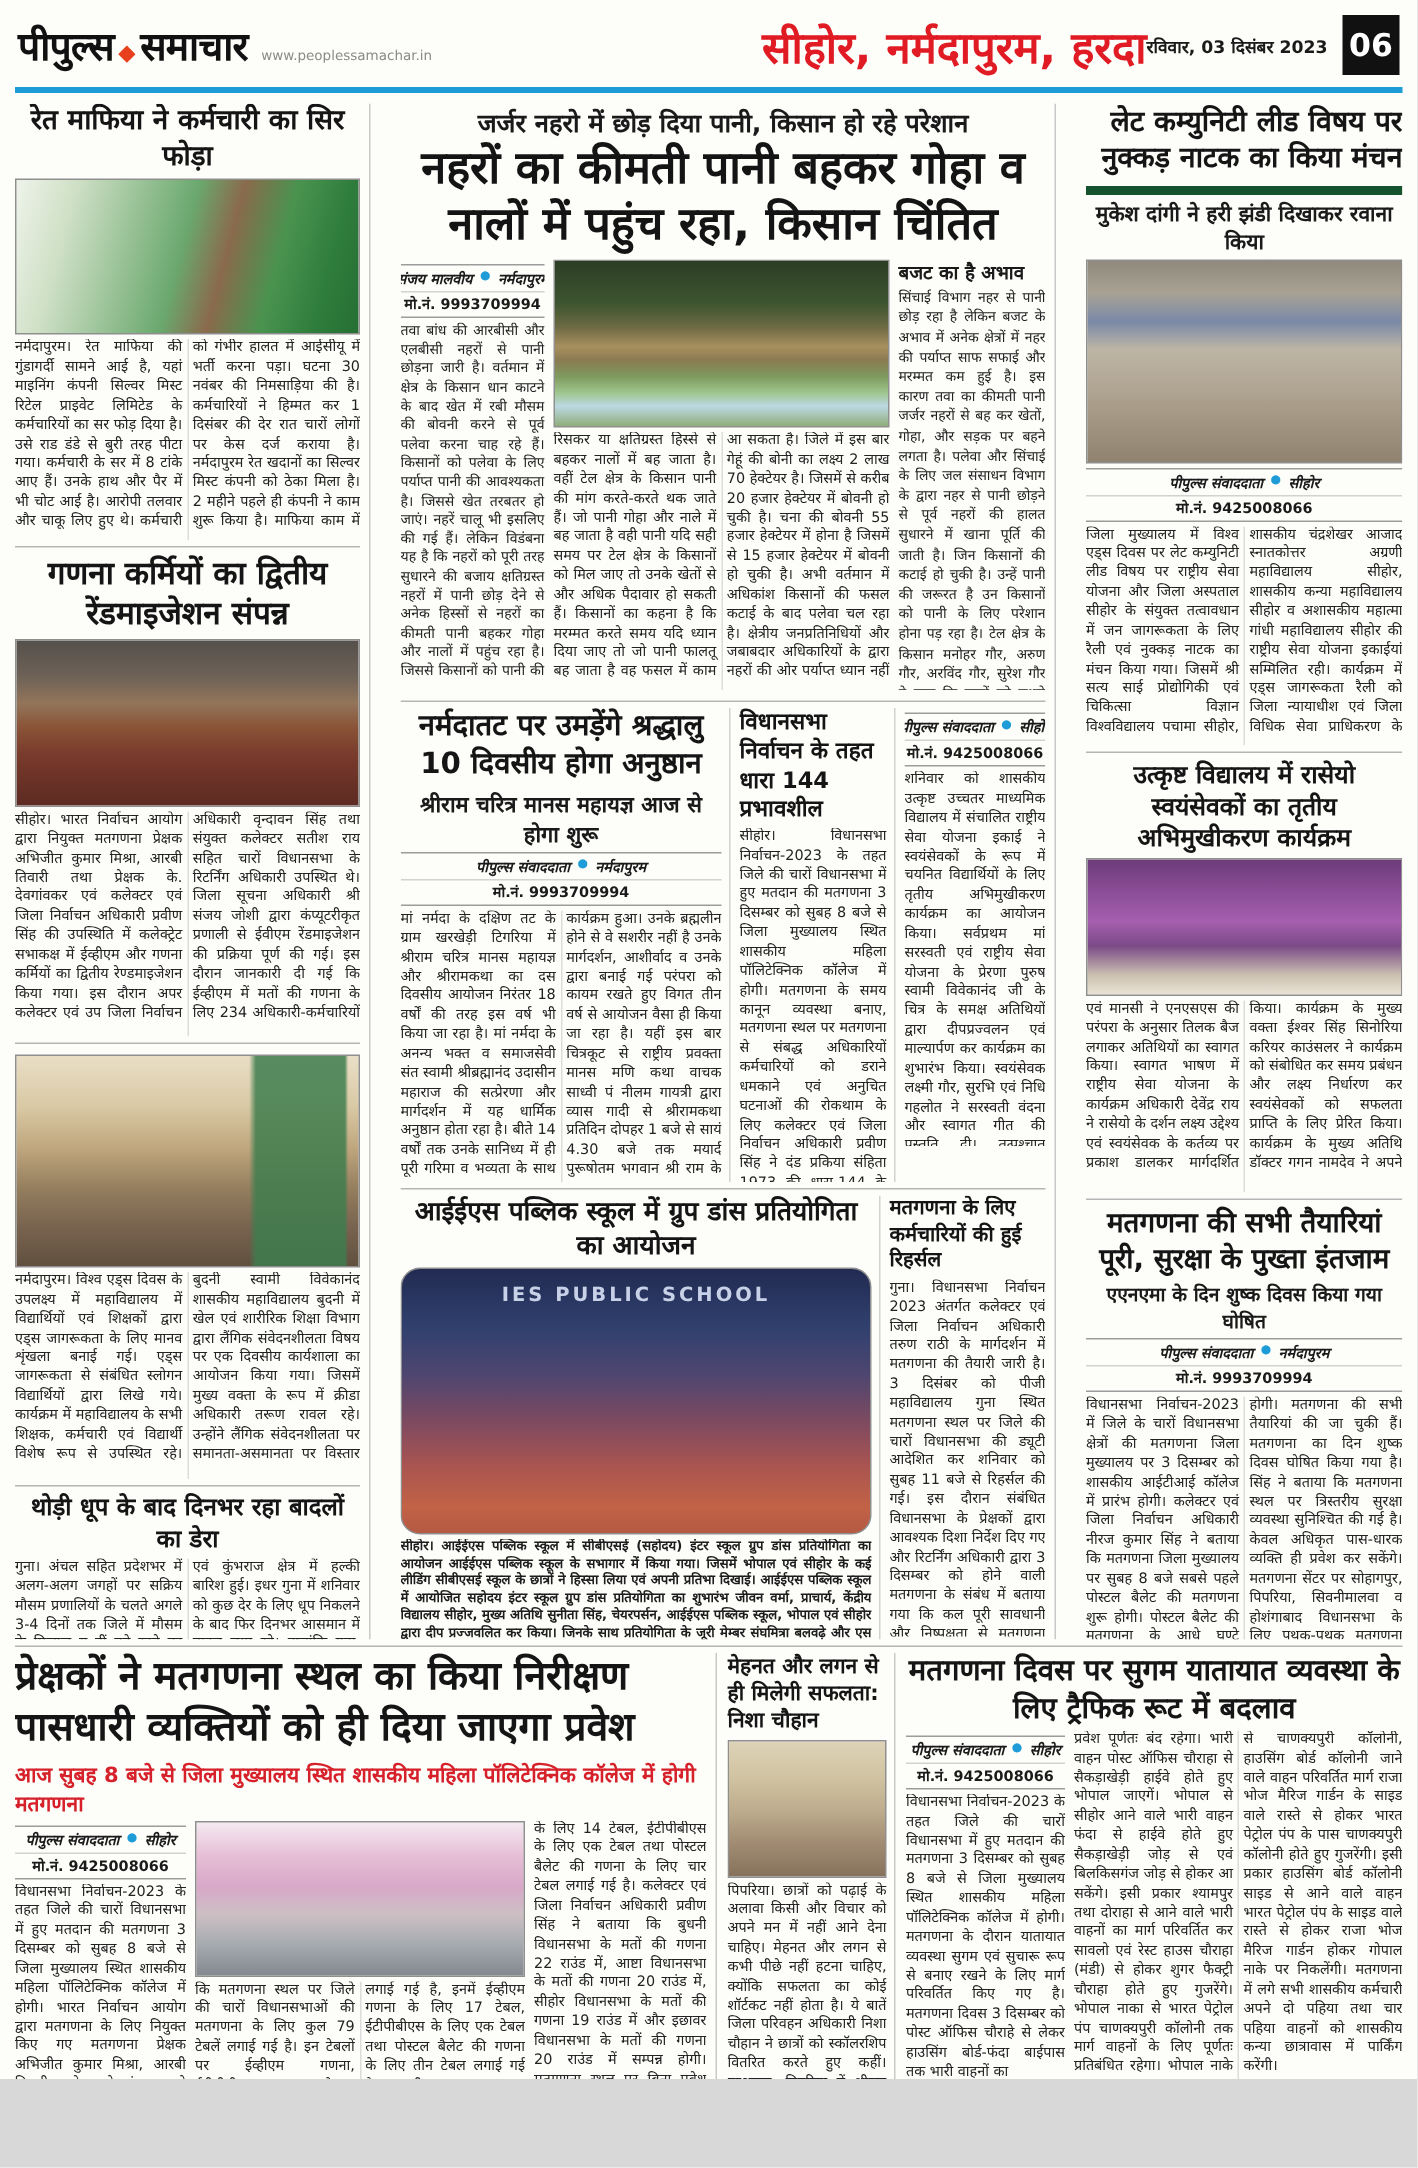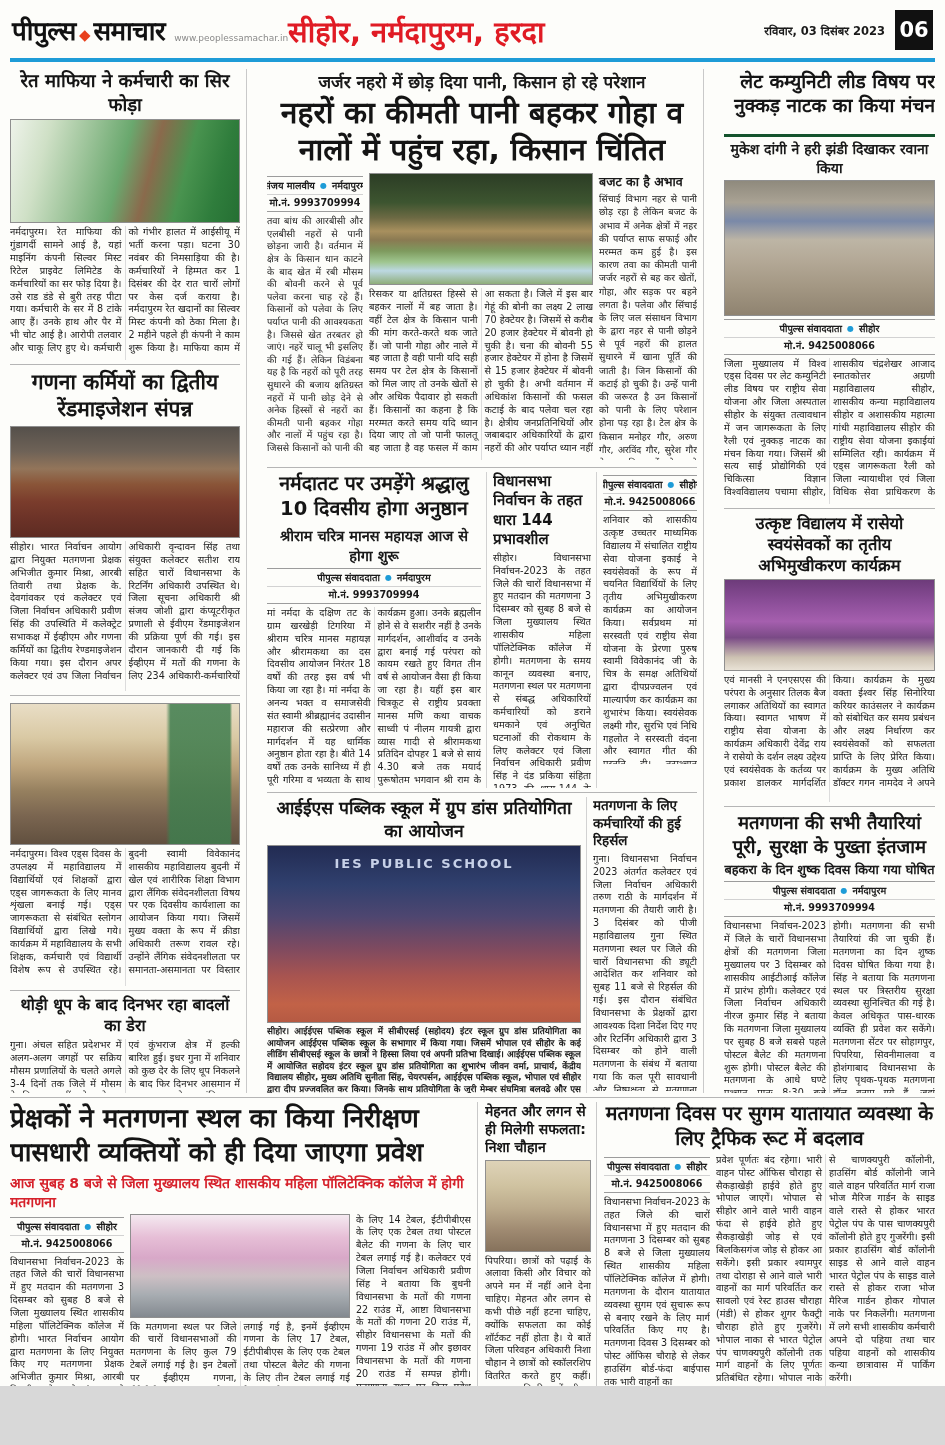--- a/index.html
+++ b/index.html
@@ -3,37 +3,37 @@
 <meta charset="utf-8">
 <style>
 *{box-sizing:border-box;margin:0;padding:0;}
 html,body{background:#d8d8d8;}
 .page{width:945px;height:1386px;margin:0 auto;background:#fdfdfa;font-family:"DejaVu Sans",sans-serif;color:#1a1a1a;overflow:hidden;}
 .masthead{height:56px;display:flex;align-items:center;padding:6px 12px 2px;}
 .logo{display:flex;align-items:baseline;gap:3px;}
 .logo .t{font-size:26px;font-weight:800;letter-spacing:-0.5px;color:#111;}
 .logo .diamond{color:#e8401c;font-size:15px;}
 .site{font-size:9px;color:#8a8a8a;margin-left:6px;align-self:flex-end;padding-bottom:5px;}
-.region{flex:1;text-align:left;color:#e01b24;font-size:29px;font-weight:800;}
+.region{flex:1;text-align:right;color:#e01b24;font-size:29px;font-weight:800;}
 .dateline{font-size:11.5px;font-weight:700;margin-right:10px;white-space:nowrap;}
 .pagenum{width:38px;height:40px;background:#111;color:#fff;font-size:21px;font-weight:800;display:flex;align-items:center;justify-content:center;}
 .bluebar{height:4px;background:#1e9cd7;margin:2px 10px 5px;}
 .content{padding:2px 10px;}
 .band1{display:flex;gap:20px;height:1024px;overflow:hidden;}
 .colL{width:237px;flex:none;border-right:1px solid #c9c9c9;padding-right:6px;overflow:hidden;}
 .colC{width:437px;flex:none;border-right:1px solid #c9c9c9;padding-right:6px;overflow:hidden;}
 .colR{flex:1;min-width:0;overflow:hidden;}
 .band2{display:flex;gap:7px;height:350px;overflow:hidden;margin-top:3px;}
 .rule{border-top:1px solid #b5b5b5;margin:4px 0;}
 .art{overflow:hidden;}
 .h1{font-weight:800;line-height:1.28;text-align:center;color:#151515;}
 .body{font-size:9.6px;line-height:1.34;text-align:justify;color:#222;overflow:hidden;}
 .cols2{column-count:2;column-gap:7px;column-rule:1px solid #dcdcdc;}
 .photo{border:1px solid #8f8f8f;width:100%;}
-.byline{display:flex;justify-content:center;gap:5px;align-items:center;font-size:9.6px;font-weight:700;border-top:1px solid #9c9c9c;border-bottom:1px solid #d2d2d2;padding:2px 0;margin:3px 0 0;white-space:nowrap;overflow:hidden;}
+.byline{display:flex;justify-content:center;gap:5px;font-size:9.6px;font-weight:700;border-top:1px solid #9c9c9c;border-bottom:1px solid #d2d2d2;padding:2px 0;margin:3px 0 0;white-space:nowrap;overflow:hidden;font-style:italic;}
 .byline .dot{color:#1e9cd7;font-size:8px;}
 .phone{text-align:center;font-size:9.6px;font-weight:700;border-bottom:1px solid #9c9c9c;padding:1px 0 2px;margin-bottom:3px;}
 
 .sand .h1{font-size:18.5px;}
 .ph-hospital{height:104px;background:linear-gradient(105deg,#eef3ea 0%,#cfe0c6 16%,#9dc49a 32%,#6aa86e 48%,#8a6a4c 60%,#49934f 74%,#2f7d3c 88%,#256f33 100%);}
 .sand .body{height:134px;}
 .rand .h1{font-size:21px;}
 .ph-meeting{height:112px;background:linear-gradient(180deg,#55504b 0%,#6e6257 22%,#93755a 38%,#8a5538 52%,#7a3c2c 68%,#6b3227 84%,#5d2b22 100%);}
 .rand .body{height:150px;}
 .gender .h1{font-size:17px;}
@@ -58,29 +58,29 @@
 .narmada .h2{font-size:14.5px;font-weight:800;text-align:center;margin:3px 0;}
 .narmada .body{height:188px;}
 .dhara{width:104px;flex:none;border-right:1px solid #d2d2d2;padding-right:5px;}
 .dhara .h1{font-size:15px;text-align:left;}
 .dhara .body{height:250px;margin-top:3px;}
 .utkn{flex:1;min-width:0;}
 .utkn .body{height:250px;}
 .row3{display:flex;gap:6px;height:302px;overflow:hidden;margin-top:2px;}
 .ies{width:320px;flex:none;border-right:1px solid #d2d2d2;padding-right:5px;}
 .ies .h1{font-size:17.5px;}
-.ph-ies{height:178px;margin:3px 0;position:relative;background:linear-gradient(180deg,#222b52 0%,#30406e 22%,#4e4670 40%,#7e4a60 58%,#a85450 74%,#c26247 90%,#b55a43 100%);}
+.ph-ies{height:178px;margin:3px 0;position:relative;background:linear-gradient(180deg,#222b52 0%,#30406e 22%,#4e4670 40%,#7e4a60 58%,#a85450 74%,#c26247 90%,#b55a43 100%);border-radius:13px;}
 .ies-banner{position:absolute;top:10px;left:50%;transform:translateX(-50%);color:#d9e2f7;font-weight:800;font-size:13px;letter-spacing:2px;opacity:.9;white-space:nowrap;}
 .caption{font-size:8.8px;line-height:1.32;text-align:justify;font-weight:600;color:#1d1d1d;height:76px;overflow:hidden;}
 .reh{flex:1;min-width:0;}
 .reh .h1{font-size:13.5px;text-align:left;line-height:1.3;}
 .reh .body{height:238px;margin-top:3px;}
 
 .nukkad .h1{font-size:19px;text-align:right;}
-.nukkad .h2{font-size:14px;font-weight:800;text-align:center;border-top:3px solid #14532d;margin-top:16px;padding-top:2px;}
+.nukkad .h2{font-size:14px;font-weight:800;text-align:center;border-top:6px solid #14532d;margin-top:6px;padding-top:2px;}
 .ph-nukkad{height:136px;margin:3px 0;background:linear-gradient(180deg,#8f8a7d 0%,#a9a294 16%,#7a89a8 30%,#bdb5a5 44%,#b3a896 60%,#a49884 78%,#8f8370 100%);}
 .nukkad .body{height:146px;}
 .utkR .h1{font-size:16.5px;}
 .ph-utk{height:92px;margin:3px 0;background:linear-gradient(180deg,#6d3b7a 0%,#8d4f9a 26%,#a55fae 46%,#7a4a86 64%,#cdc2b2 86%,#e9e2d6 100%);}
 .utkR .body{height:128px;}
 .prep .h1{font-size:18.5px;}
 .prep .h2{font-size:12.8px;font-weight:800;text-align:center;margin-top:2px;}
 .prep .body{height:196px;}
 
 .obs{width:468px;flex:none;border-right:1px solid #c9c9c9;padding-right:6px;}
@@ -230,21 +230,21 @@
         </div>
         <div class="rule"></div>
         <div class="art utkR">
           <div class="h1">उत्कृष्ट विद्यालय में रासेयो स्वयंसेवकों का तृतीय अभिमुखीकरण कार्यक्रम</div>
           <div class="photo ph-utk"></div>
           <div class="body cols2">एवं मानसी ने एनएसएस की परंपरा के अनुसार तिलक बैज लगाकर अतिथियों का स्वागत किया। स्वागत भाषण में राष्ट्रीय सेवा योजना के कार्यक्रम अधिकारी देवेंद्र राय ने रासेयो के दर्शन लक्ष्य उद्देश्य एवं स्वयंसेवक के कर्तव्य पर प्रकाश डालकर मार्गदर्शित किया। कार्यक्रम के मुख्य वक्ता ईश्वर सिंह सिनोरिया करियर काउंसलर ने कार्यक्रम को संबोधित कर समय प्रबंधन और लक्ष्य निर्धारण कर स्वयंसेवकों को सफलता प्राप्ति के लिए प्रेरित किया। कार्यक्रम के मुख्य अतिथि डॉक्टर गगन नामदेव ने अपने उद्बोधन में स्वच्छता एवं स्वास्थ्य के महत्व को रेखांकित किया और कहा कि लक्ष्य को प्राप्त करने के लिए कठोर परिश्रम आवश्यक है। सुनीता जैन ने अनुशासन सहयोग एवं मैत्री के महत्व को समझाया।</div>
         </div>
         <div class="rule"></div>
         <div class="art prep">
           <div class="h1">मतगणना की सभी तैयारियां पूरी, सुरक्षा के पुख्ता इंतजाम</div>
-          <div class="h2">बहकरा के दिन शुष्क दिवस किया गया घोषित</div>
+          <div class="h2">एएनएमा के दिन शुष्क दिवस किया गया घोषित</div>
           <div class="byline">
             <span>पीपुल्स संवाददाता</span>
             <span class="dot">●</span>
             <span>नर्मदापुरम</span>
           </div>
           <div class="phone">मो.नं. 9993709994</div>
           <div class="body cols2">विधानसभा निर्वाचन-2023 में जिले के चारों विधानसभा क्षेत्रों की मतगणना जिला मुख्यालय पर 3 दिसम्बर को शासकीय आईटीआई कॉलेज में प्रारंभ होगी। कलेक्टर एवं जिला निर्वाचन अधिकारी नीरज कुमार सिंह ने बताया कि मतगणना जिला मुख्यालय पर सुबह 8 बजे सबसे पहले पोस्टल बैलेट की मतगणना शुरू होगी। पोस्टल बैलेट की मतगणना के आधे घण्टे पश्चात प्रातः 8:30 बजे ईव्हीएम से मतगणना प्रारंभ होगी। मतगणना की सभी तैयारियां की जा चुकी हैं। मतगणना का दिन शुष्क दिवस घोषित किया गया है। सिंह ने बताया कि मतगणना स्थल पर त्रिस्तरीय सुरक्षा व्यवस्था सुनिश्चित की गई है। केवल अधिकृत पास-धारक व्यक्ति ही प्रवेश कर सकेंगे। मतगणना सेंटर पर सोहागपुर, पिपरिया, सिवनीमालवा व होशंगाबाद विधानसभा के लिए पृथक-पृथक मतगणना हॉल बनाए गये हैं, जहां आयोग के निर्देशानुसार टेबलों की व्यवस्था पोस्टल बैलेट एवं ईव्हीएम की मतगणना के लिए की गई है। सिंह ने बताया कि मीडिया प्रतिनिधियों के लिए मतगणना केन्द्र पर मीडिया सेन्टर बनाया गया है, जहां पर कम्प्यूटर, प्रिन्टर एवं इंटरनेट आदि की सुविधा उपलब्ध रहेगी। उन्होने बताया कि ईव्हीएम की मतगणना टेबल पर एक काउंटिंग सुपरवाईजर एक काउंटिंग असिस्टेंट एवं एक काउंटिंग स्टॉफ तथा एक माइक्रो आब्जर्वर रहेगा। इसी प्रकार पोस्टल बैलेट की गणना टेबल पर एक सहायक रिटर्निंग अधिकारी, एक काउंटिंग सुपरवाईजर, दो काउंटिंग असिस्टेंट तथा एक माइक्रो आब्जर्वर रहेगा। माइक्रो आब्जर्वर केन्द्र सरकार के विभाग के अधिकारी एवं कर्मचारी होंगे।</div>
         </div>
       </div>
     </div>

